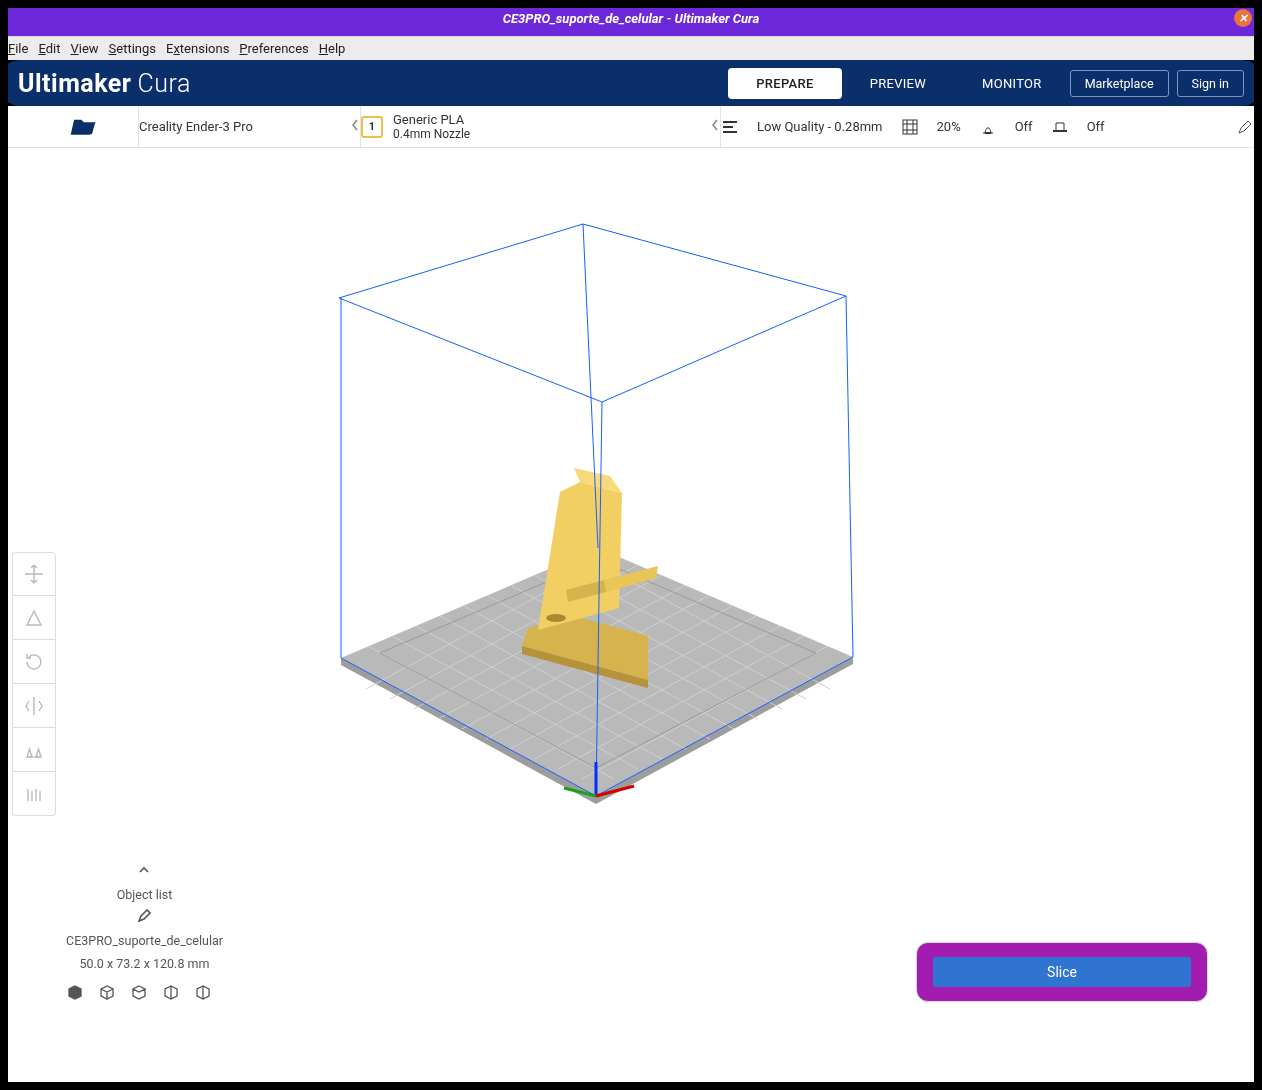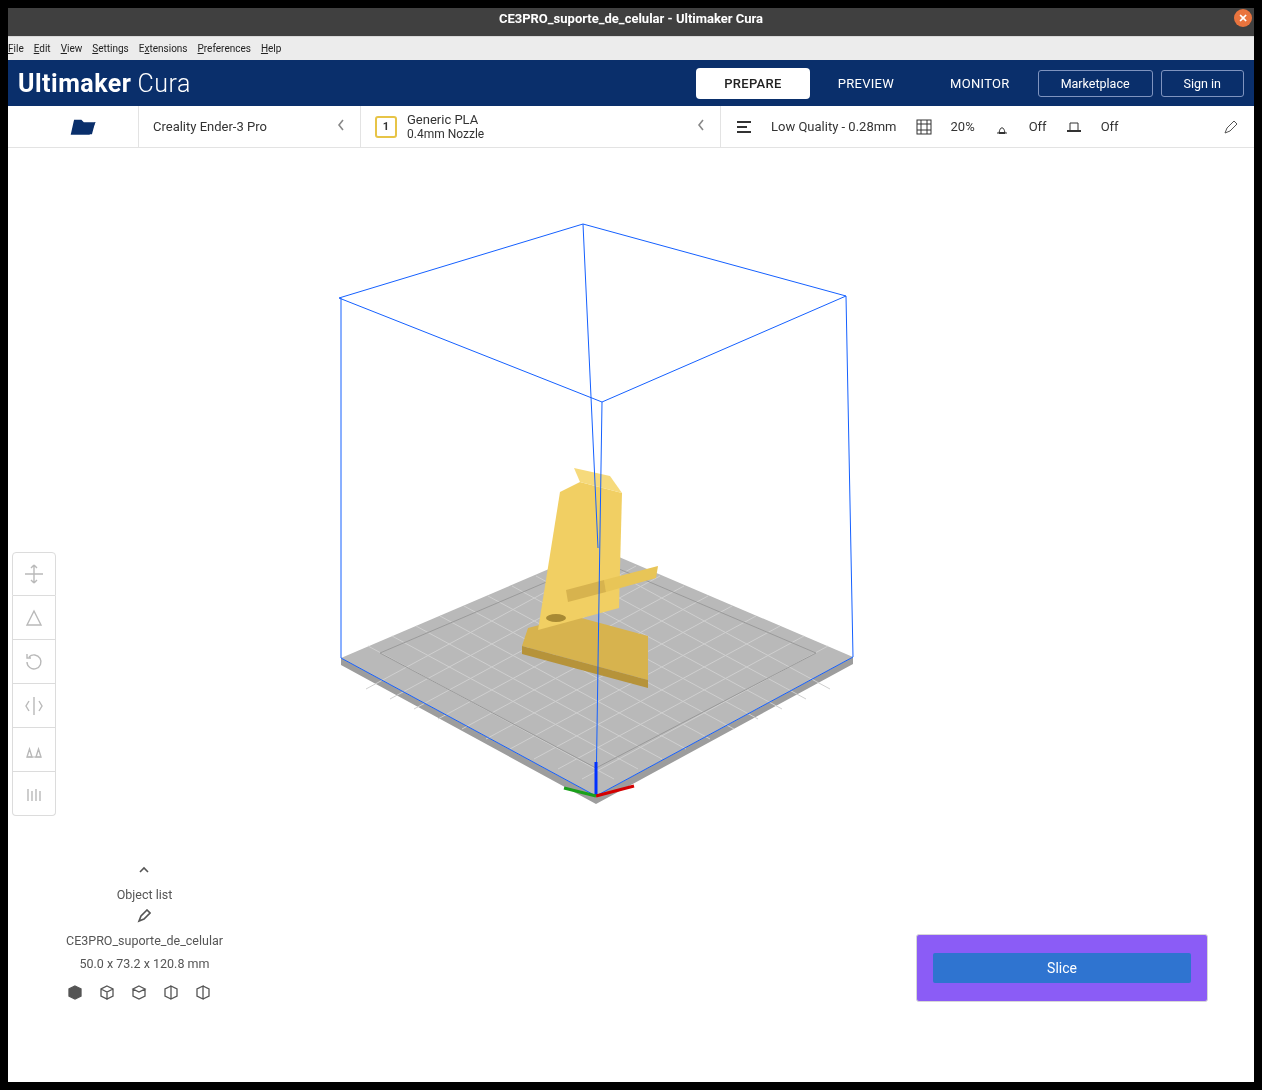--- a/index.html
+++ b/index.html
@@ -1,42 +1,42 @@
 <!DOCTYPE html>
 <html><head>
 <meta charset="utf-8">
 <style>
   * { box-sizing: border-box; margin: 0; padding: 0; font-family: -apple-system, BlinkMacSystemFont, "Segoe UI", Roboto, Helvetica, Arial, sans-serif; }
   html, body { width: 1262px; height: 1090px; background: #000; overflow: hidden; }
 
   
-  .titlebar { height: 36px; background: #404040; color: #fff; display: flex; align-items: center; justify-content: center; position: relative; font-weight: 700; font-size: 13px; }
+  .titlebar { height: 36px; background: #6d28d9; color: #fff; display: flex; align-items: center; justify-content: center; position: relative; font-weight: 700; font-size: 13px; font-style: italic; }
   .titlebar .close { position: absolute; right: 10px; width: 18px; height: 18px; border-radius: 50%; background: #e9743e; display: flex; align-items: center; justify-content: center; color: #fff; font-size: 11px; font-weight: 700; }
 
   
-  .menubar { height: 24px; background: #ececec; display: flex; align-items: center; padding: 0 8px; font-size: 10px; color: #222; border-top: 1px solid #d9d9d9; }
+  .menubar { height: 24px; background: #ececec; display: flex; align-items: center; padding: 0 8px; font-size: 13px; color: #222; border-top: 1px solid #d9d9d9; }
   .menubar span { margin-right: 10px; cursor: default; }
   .menubar span u { text-decoration: underline; }
 
   
-  .appheader { height: 46px; background: #0a2f6b; display: flex; align-items: center; padding: 0 18px; }
+  .appheader { height: 46px; background: #0a2f6b; display: flex; align-items: center; padding: 0 18px; border-radius: 20px; }
   .brand { color: #fff; font-size: 25px; font-weight: 300; letter-spacing: 0.5px; display: flex; align-items: baseline; }
   .brand b { font-weight: 700; }
   .brand span.thin { font-weight: 300; margin-left: 6px; }
   .stage-tabs { flex: 1; display: flex; justify-content: flex-end; gap: 0; }
   .stage-tabs .tab { color: #fff; font-size: 13px; font-weight: 400; padding: 8px 28px; border-radius: 4px; letter-spacing: 0.3px; }
   .stage-tabs .tab.active { background: #fff; color: #222; font-weight: 500; }
   .hdr-right { display: flex; gap: 8px; }
-  .hdr-right button { background: transparent; border: 1px solid #7f94bf; color: #fff; padding: 5px 22px; border-radius: 3px; font-size: 12.5px; }
+  .hdr-right button { background: transparent; border: 1px solid #7f94bf; color: #fff; padding: 5px 14px; border-radius: 3px; font-size: 12.5px; }
 
   
   .stagebar { height: 42px; background: #fff; display: flex; border-bottom: 1px solid #e3e3e3; margin-left: 8px; margin-right: 8px;}
   .stagebar .open-btn { width: 54px; display: flex; align-items: center; justify-content: center;  margin-left: 48px;}
   .stagebar .open-btn svg { width: 26px; height: 18px; }
-  .panel { display: flex; align-items: center; border-left: 1px solid #e3e3e3; padding: 0 14px; }
+  .panel { display: flex; align-items: center; border-left: 1px solid #e3e3e3; padding: 0 0; }
   .panel .label1 { font-size: 13px; color: #333; }
   .panel .label2 { font-size: 12px; color: #333; font-weight: 400; }
   .panel .chev { margin-left: auto; color: #888; }
   .panel.printer { flex: 0 0 222px; margin-left:16px;}
   .panel.material { flex: 0 0 360px; }
   .panel.material .extnum { width: 22px; height: 22px; border: 2px solid #e7c447; border-radius: 3px; display: flex; align-items: center; justify-content: center; font-size: 11px; font-weight: 700; color: #333; margin-right: 10px; background:#fff; }
   .panel.settings { flex: 1; gap: 18px; }
   .panel.settings .opt { display: flex; align-items: center; gap: 18px; font-size: 13px; color: #333; }
   .panel.settings .opt svg { width: 18px; height: 18px; }
   .panel.settings .edit { margin-left: auto; }
@@ -56,21 +56,21 @@
 
   
   .objinfo { position: absolute; left: 58px; bottom: 76px; font-size: 12.5px; color: #555; line-height: 1.3; }
   .objinfo .row { display: flex; align-items: center; gap: 10px; margin-bottom: 6px; flex-direction: column; }
   .objinfo .row svg { width: 14px; height: 14px; stroke: #555; fill: none; stroke-width: 1.6; }
   .view-icons { display: flex; gap: 14px; margin-top: 12px; }
   .view-icons span svg { width: 18px; height: 18px; stroke: #555; fill: none; stroke-width: 1.3; }
   .view-icons span.solid svg { fill: #555; }
 
   
-  .slicepanel { position: absolute; right: 46px; bottom: 80px; width: 292px; height: 68px; background: #8b5cf6; border: 1px solid #d7d7d7; border-radius: 3px; display: flex; align-items: center; justify-content: center; }
+  .slicepanel { position: absolute; right: 46px; bottom: 80px; width: 292px; height: 60px; background: #a21caf; border: 1px solid #d7d7d7; border-radius: 12px; display: flex; align-items: center; justify-content: center; }
   .slicepanel button { flex: 1; margin: 0 16px; height: 30px; background: #2f74d0; border: none; color: #fff; font-size: 14px; border-radius: 2px; }
 
   
   .frame { position: absolute; inset: 0; border: 8px solid #000; pointer-events: none; }
 </style>
 </head>
 <body>
 
 <div class="titlebar">
   <span>CE3PRO_suporte_de_celular - Ultimaker Cura</span>

